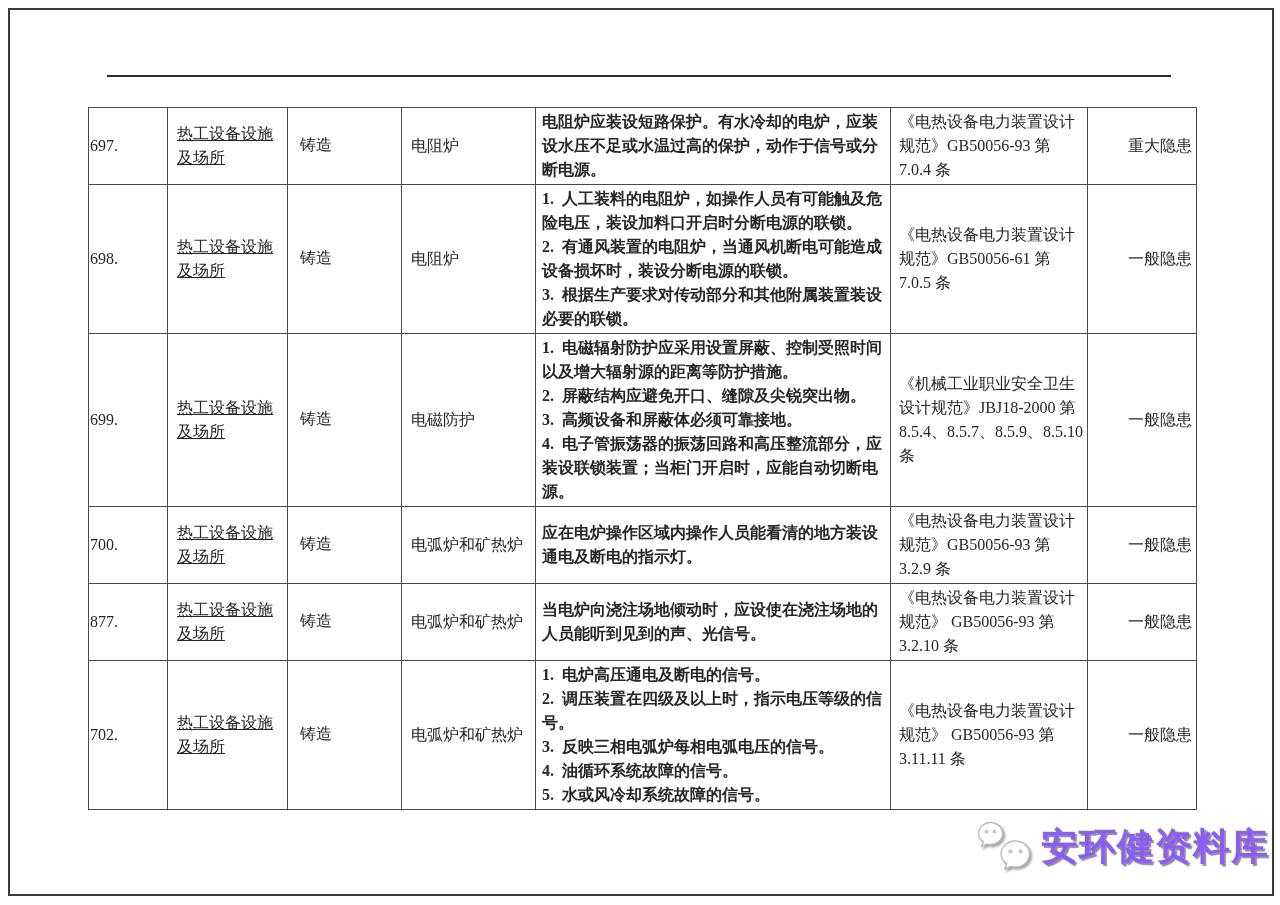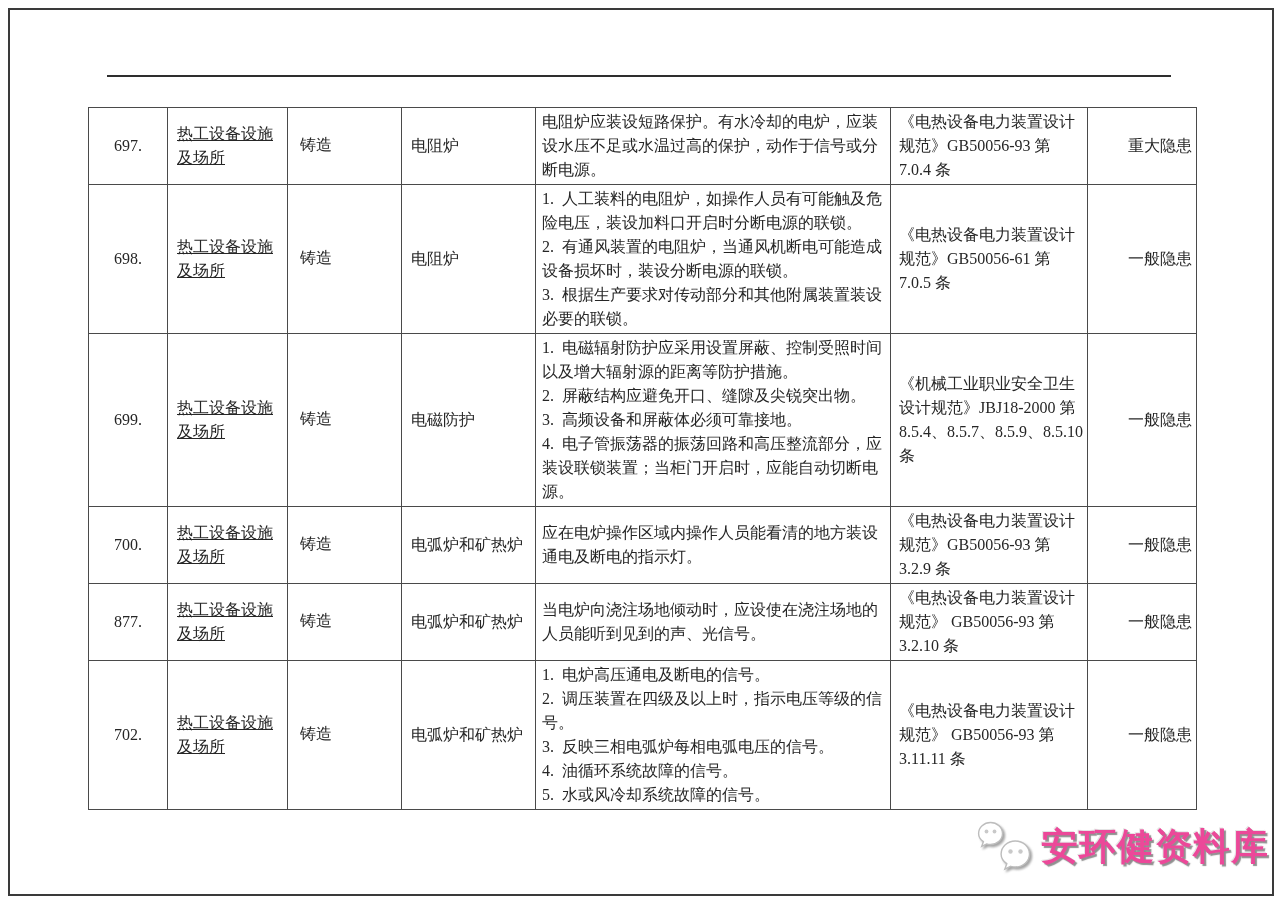--- a/index.html
+++ b/index.html
@@ -16,38 +16,38 @@
   }
   table.doc{
     position:absolute;left:88px;top:107px;width:1108px;
     border-collapse:collapse;table-layout:fixed;
   }
   table.doc td{
     border:1px solid #4a4a4a;vertical-align:middle;
     font-size:16px;line-height:24px;box-sizing:border-box;
     overflow:hidden;
   }
-  td.c-num{text-align:center;font-size:15px;}
+  td.c-num{font-size:15px;}
   td.c-place{padding:2px 6px 2px 9px;text-decoration:underline;}
   td.c-proc{padding:2px 4px 2px 12px;font-family:Liberation Mono, monospace;}
   td.c-equip{padding:2px 4px 2px 9px;}
-  td.c-desc{padding:2px 3px 2px 6px;}
+  td.c-desc{padding:2px 3px 2px 6px;font-weight:bold;}
   td.c-ref{padding:2px 4px 2px 8px;}
   td.c-level{padding:2px 4px 2px 10px;text-align:right;}
   .desc-line{margin:0;}
   .watermark{
     position:absolute;left:975px;top:812px;width:285px;height:70px;
     display:flex;align-items:center;gap:8px;
   }
   .wm-icon{
     flex:0 0 auto;
     filter:drop-shadow(2px 2px 1px rgba(135,135,135,0.75));
   }
   .wm-text{
-    font-size:37px;font-weight:bold;letter-spacing:1px;color:#ec4899;
+    font-size:37px;font-weight:bold;letter-spacing:1px;color:#8b5cf6;
     font-family:Liberation Sans, sans-serif;
     text-shadow:2px 2px 1px rgba(125,125,125,0.85), -1px -1px 0 rgba(210,210,210,0.6);
     white-space:nowrap;
   }
 </style>
 </head>
 <body>
 
 <div class="page">
   <div class="page-border"></div>

